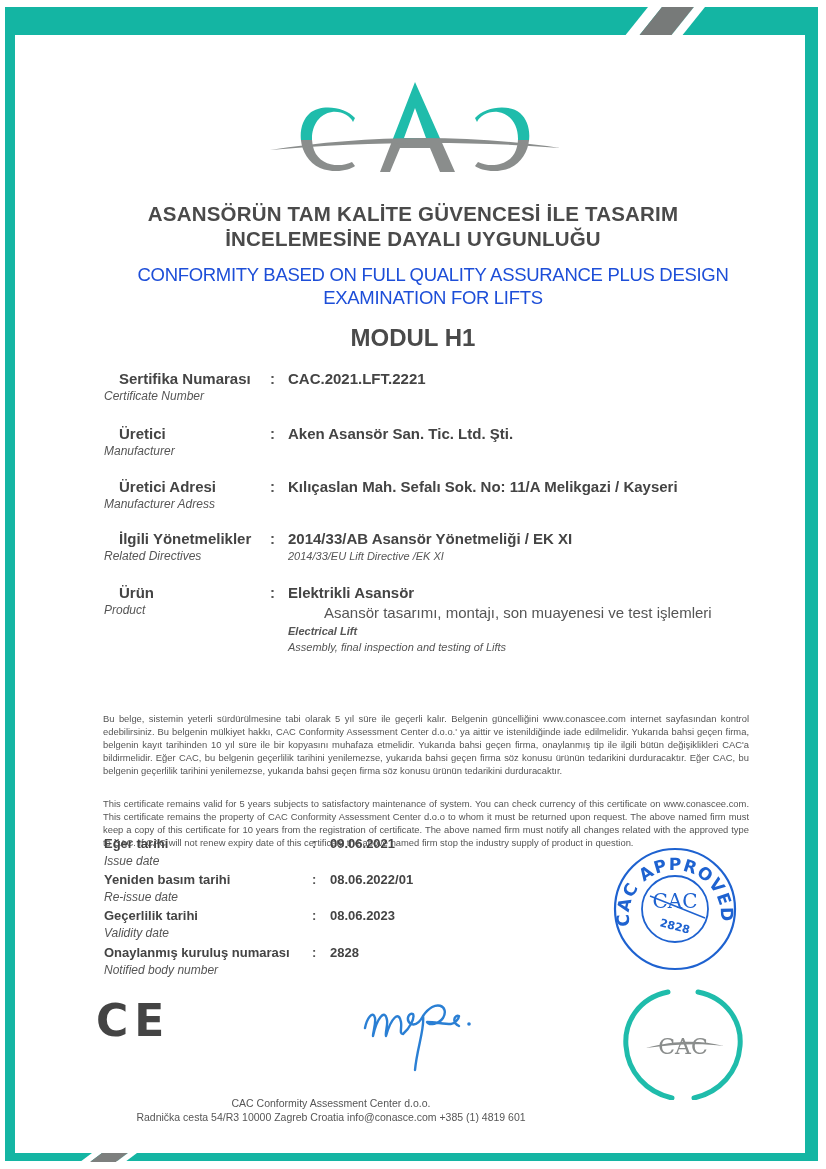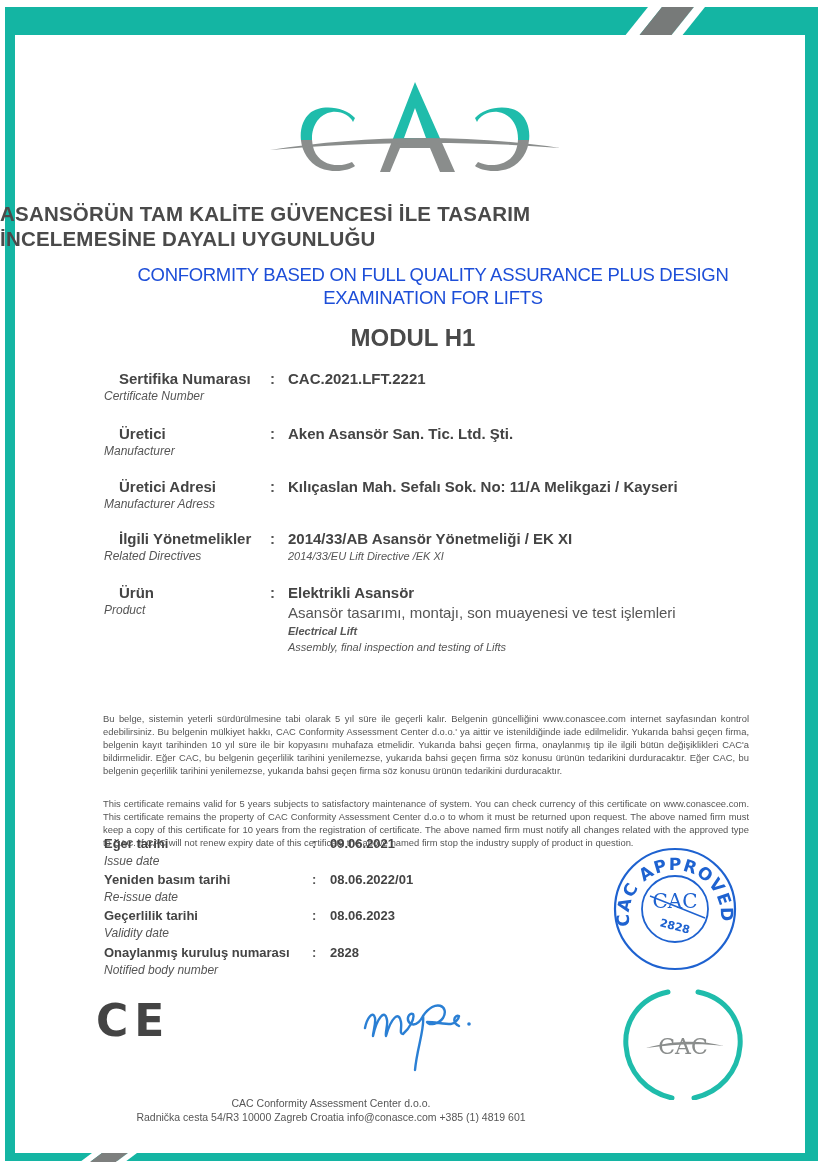--- a/index.html
+++ b/index.html
@@ -2,21 +2,21 @@
 <html><head>
 <meta charset="utf-8">
 <style>
   html, body { margin:0; padding:0; }
   body { width:826px; height:1169px; position:relative; background:#ffffff; overflow:hidden;
          font-family:"Liberation Sans", sans-serif; color:#4a4a4a; }
   .frame { position:absolute; left:5px; top:7px; width:813px; height:1154px; background:#14b5a3; }
   .inner { position:absolute; left:15px; top:35px; width:790px; height:1118px; background:#ffffff; }
   .stripe { position:absolute; }
   .logo { position:absolute; left:260px; top:78px; width:310px; height:100px; }
-  .t1 { position:absolute; left:0; width:826px; text-align:left; font-weight:bold; font-size:20.5px; color:#4a4a4a; letter-spacing:0.2px; }
+  .t1 { position:absolute; left:0; width:826px; text-align:center; font-weight:bold; font-size:20.5px; color:#4a4a4a; letter-spacing:0.2px; }
   .t2 { position:absolute; left:0; width:826px; text-align:center; font-size:18.5px; color:#1d4ed8; letter-spacing:-0.3px; font-weight:300;padding-left:20px; }
   .modul { position:absolute; left:0; width:826px; text-align:center; top:324px; font-weight:bold; font-size:24px; color:#4a4a4a; }
   .row { position:absolute; left:104px; width:640px; }
   .lbl { position:absolute; left:15px; top:0; font-weight:bold; font-size:15px; color:#444; white-space:nowrap; }
   .lbl-en { position:absolute; left:0; top:19px; font-style:italic; font-size:12px; color:#555; white-space:nowrap; }
   .colon { position:absolute; left:166px; top:0; font-weight:bold; font-size:15px; color:#555; }
   .val { position:absolute; left:184px; top:0; font-weight:bold; font-size:15px; color:#444; white-space:nowrap; }
   .sub { position:absolute; left:184px; white-space:nowrap; color:#555; }
   .para { position:absolute; left:103px; width:646px; font-size:9.4px; line-height:13.1px; color:#555; text-align:justify;margin-top:45px; }
   .drow { position:absolute; left:104px; width:420px; }
@@ -101,21 +101,21 @@
   <div class="lbl-en">Related Directives</div>
   <div class="colon">:</div>
   <div class="val">2014/33/AB Asansör Yönetmeliği / EK XI</div>
   <div class="sub" style="top:20px;font-size:11px;font-style:italic;">2014/33/EU Lift Directive /EK XI</div>
 </div>
 <div class="row" style="top:584px;">
   <div class="lbl">Ürün</div>
   <div class="lbl-en">Product</div>
   <div class="colon">:</div>
   <div class="val">Elektrikli Asansör</div>
-  <div class="sub" style="top:20px;font-size:15px;">Asansör tasarımı, montajı, son muayenesi ve test işlemleri</div>
+  <div class="sub" style="top:20px;font-size:15px;margin-left:36px;">Asansör tasarımı, montajı, son muayenesi ve test işlemleri</div>
   <div class="sub" style="top:41px;font-size:11px;font-style:italic;font-weight:bold;">Electrical Lift</div>
   <div class="sub" style="top:57px;font-size:11px;font-style:italic;">Assembly, final inspection and testing of Lifts</div>
 </div>
 
 <div class="para" style="top:667px;">Bu belge, sistemin yeterli sürdürülmesine tabi olarak 5 yıl süre ile geçerli kalır. Belgenin güncelliğini www.conascee.com internet sayfasından kontrol edebilirsiniz. Bu belgenin mülkiyet hakkı, CAC Conformity Assessment Center d.o.o.' ya aittir ve istenildiğinde iade edilmelidir. Yukarıda bahsi geçen firma, belgenin kayıt tarihinden 10 yıl süre ile bir kopyasını muhafaza etmelidir. Yukarıda bahsi geçen firma, onaylanmış tip ile ilgili bütün değişiklikleri CAC'a bildirmelidir. Eğer CAC, bu belgenin geçerlilik tarihini yenilemezse, yukarıda bahsi geçen firma söz konusu ürünün tedarikini durduracaktır. Eğer CAC, bu belgenin geçerlilik tarihini yenilemezse, yukarıda bahsi geçen firma söz konusu ürünün tedarikini durduracaktır.</div>
 <div class="para" style="top:752px;">This certificate remains valid for 5 years subjects to satisfactory maintenance of system. You can check currency of this certificate on www.conascee.com. This certificate remains the property of CAC Conformity Assessment Center d.o.o to whom it must be returned upon request. The above named firm must keep a copy of this certificate for 10 years from the registration of certificate. The above named firm must notify all changes related with the approved type to CAC. If CAC will not renew expiry date of this certificate the above named firm stop the industry supply of product in question.</div>
 
 <div class="drow" style="top:836px;">
   <div class="dlbl">Eğer tarihi</div>
   <div class="dlbl-en">Issue date</div>

